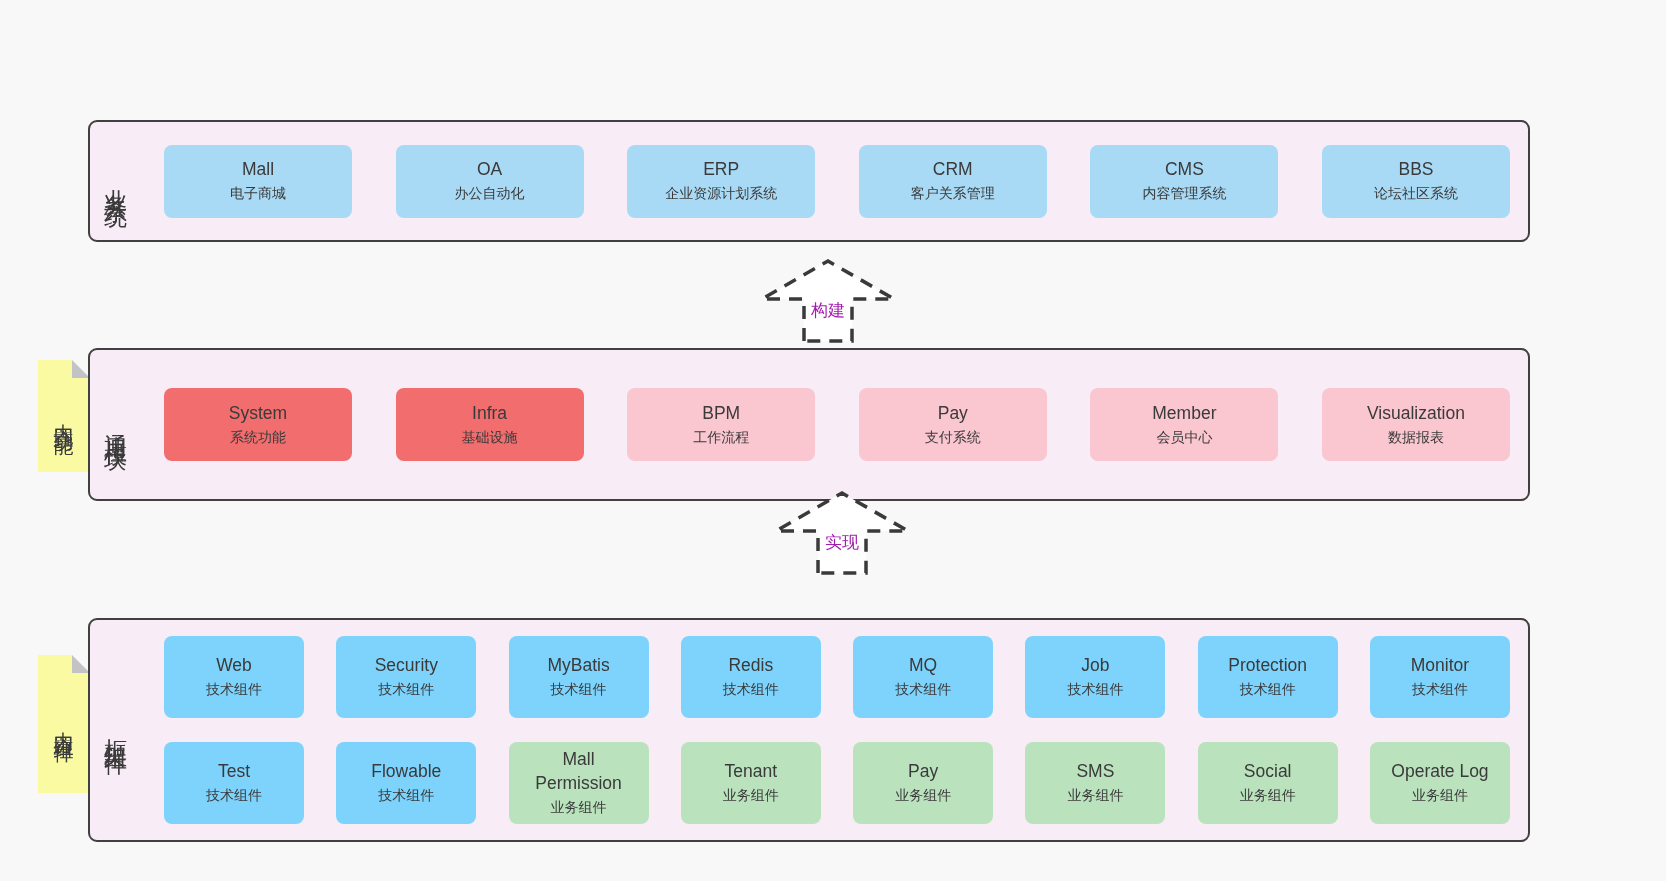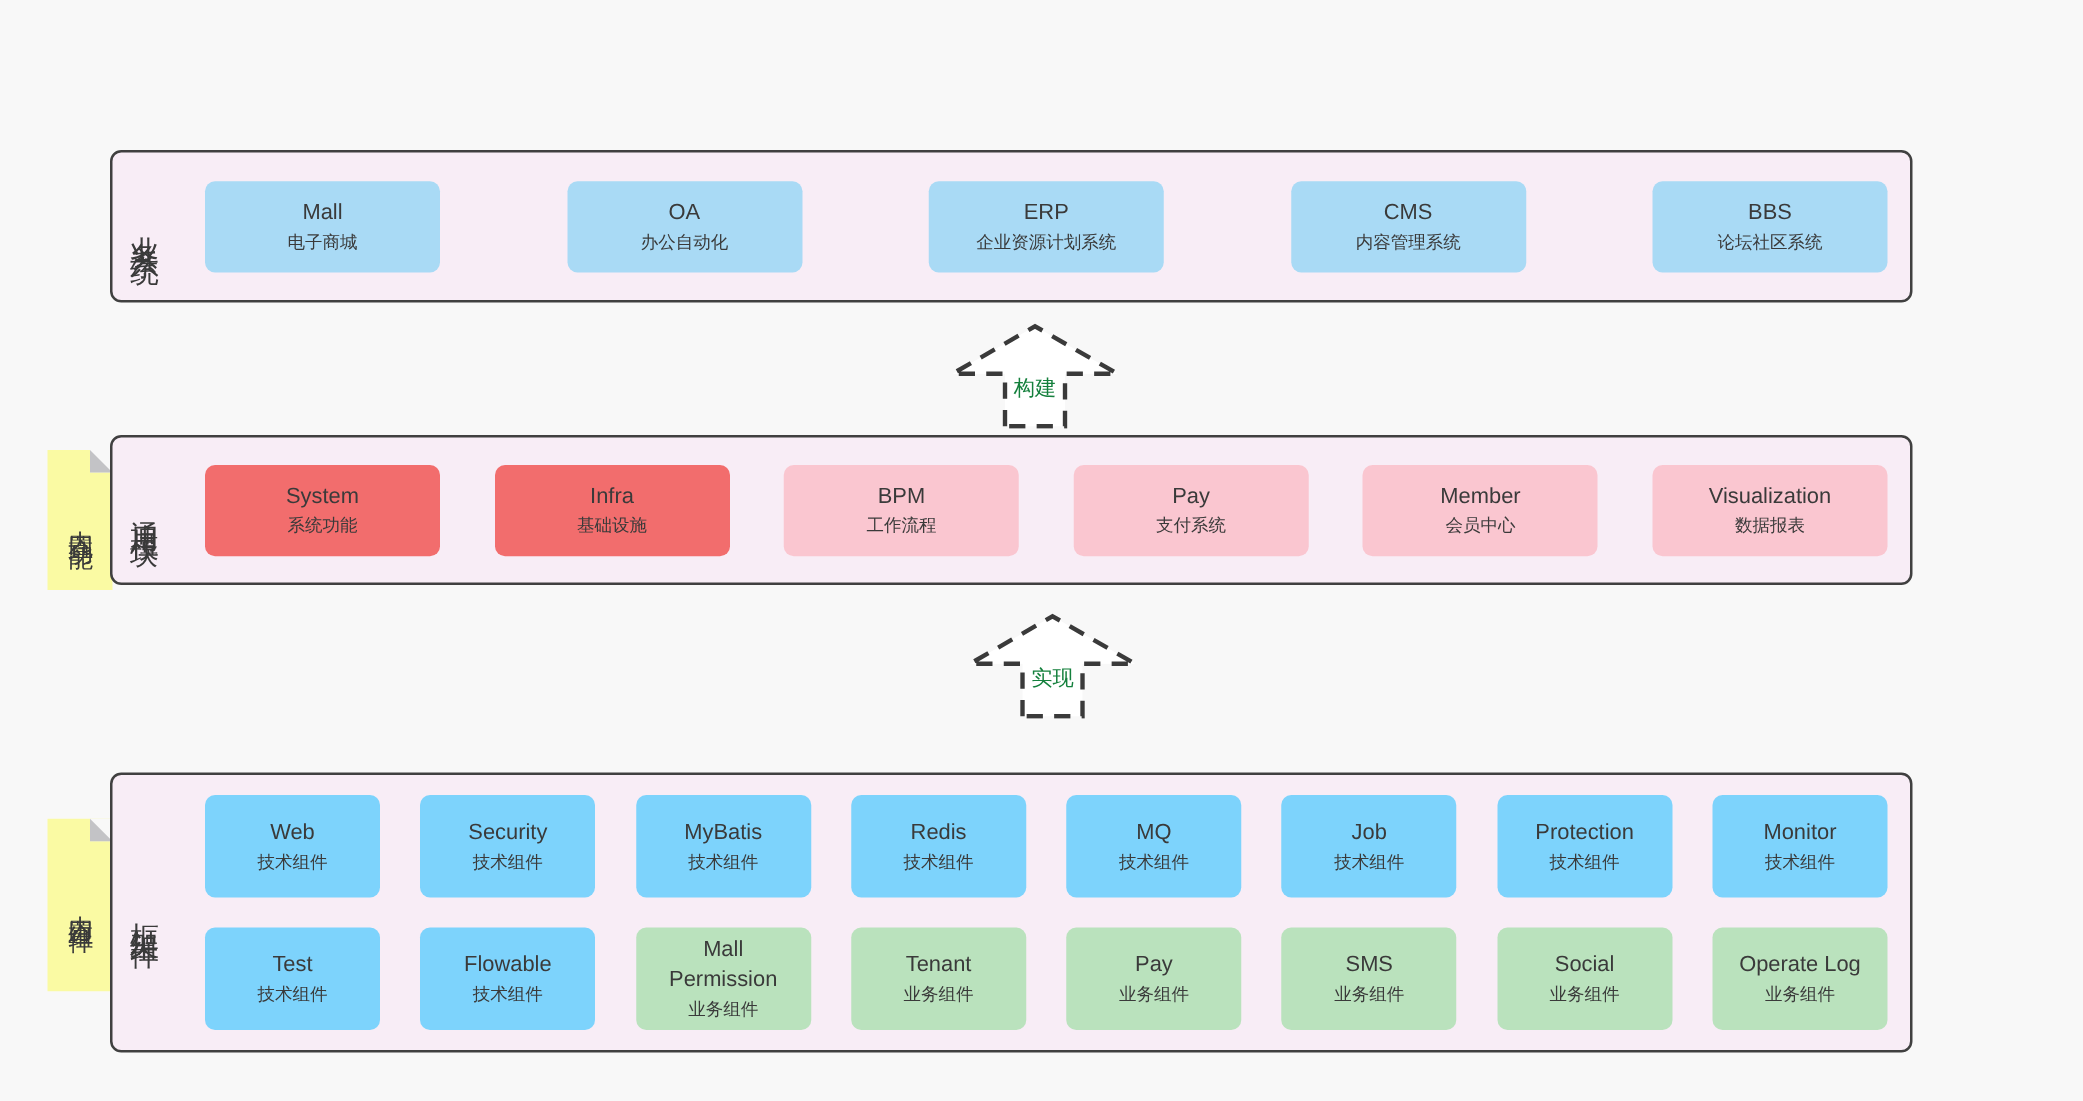--- a/index.html
+++ b/index.html
@@ -8,21 +8,21 @@
     background:#f8f8f8;
     font-family:"Liberation Sans","DejaVu Sans",sans-serif;
     color:#3a3a3a;
   }
   .section{
     position:absolute;left:88px;width:1442px;
     background:#f8edf6;border:2px solid #404040;border-radius:9px;
     box-sizing:border-box;display:flex;align-items:center;z-index:2;
   }
   .sec-business{top:120px;height:122px;}
-  .sec-modules{top:348px;height:120px;}
+  .sec-modules{top:348px;height:153px;}
   .sec-components{top:618px;height:224px;}
   .vlabel{
     writing-mode:vertical-rl;text-orientation:upright;
     font-size:23px;letter-spacing:5px;line-height:1;
     margin:0 10px 0 14px;color:#3a3a3a;white-space:nowrap;flex:0 0 auto;
   }
   .rows{flex:1;display:flex;flex-direction:column;gap:24px;padding:0 18px 0 6px;}
   .boxes-row{display:flex;justify-content:space-between;align-items:stretch;padding-left:21px;}
   .box{
     border-radius:8px;display:flex;flex-direction:column;
@@ -50,41 +50,45 @@
   .fold-tri{
     position:absolute;top:0;right:0;width:0;height:0;
     border-bottom:18px solid #c3c3c6;border-right:18px solid transparent;
   }
   .arrow{position:absolute;width:140px;height:88px;z-index:3;}
   .arrow-build{left:758px;top:255px;}
   .arrow-implement{left:772px;top:487px;text-decoration:underline;}
   .arrow svg{position:absolute;left:0;top:0;}
   .arrow-label{
     position:absolute;left:50%;top:44px;transform:translateX(-50%);
-    background:#ffffff;font-size:17px;padding:0 3px;white-space:nowrap;color:#15803d;
+    background:#ffffff;font-size:17px;padding:0 3px;white-space:nowrap;color:#a21caf;
   }
 </style>
 </head>
 <body>
 
 <div class="section sec-business">
   <div class="vlabel">业务系统</div>
   <div class="rows">
     <div class="boxes-row">
       <div class="box blue w188">
           <span class="en">Mall</span>
           <span class="zh">电子商城</span>
         </div>
       <div class="box blue w188">
           <span class="en">OA</span>
           <span class="zh">办公自动化</span>
         </div>
       <div class="box blue w188">
           <span class="en">ERP</span>
           <span class="zh">企业资源计划系统</span>
+        </div>
+      <div class="box blue w188">
+          <span class="en">CRM</span>
+          <span class="zh">客户关系管理</span>
         </div>
       <div class="box blue w188">
           <span class="en">CMS</span>
           <span class="zh">内容管理系统</span>
         </div>
       <div class="box blue w188">
           <span class="en">BBS</span>
           <span class="zh">论坛社区系统</span>
         </div>
     </div>

